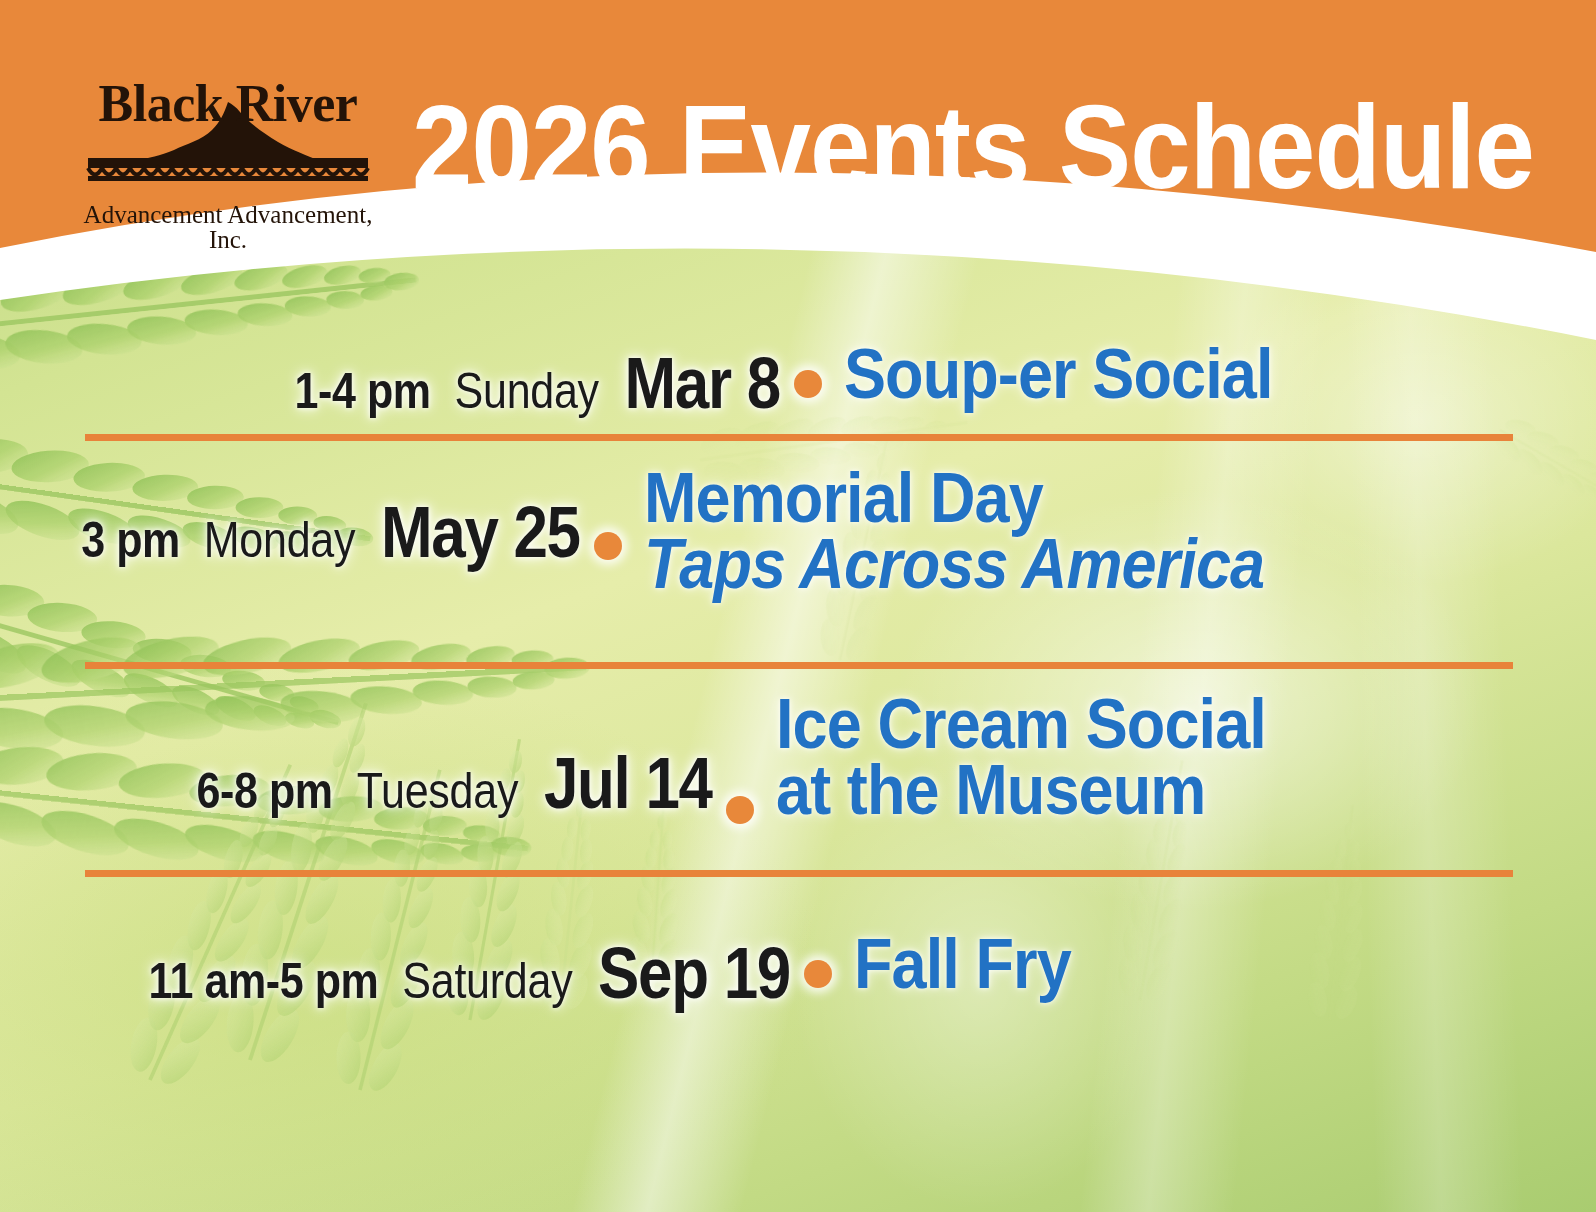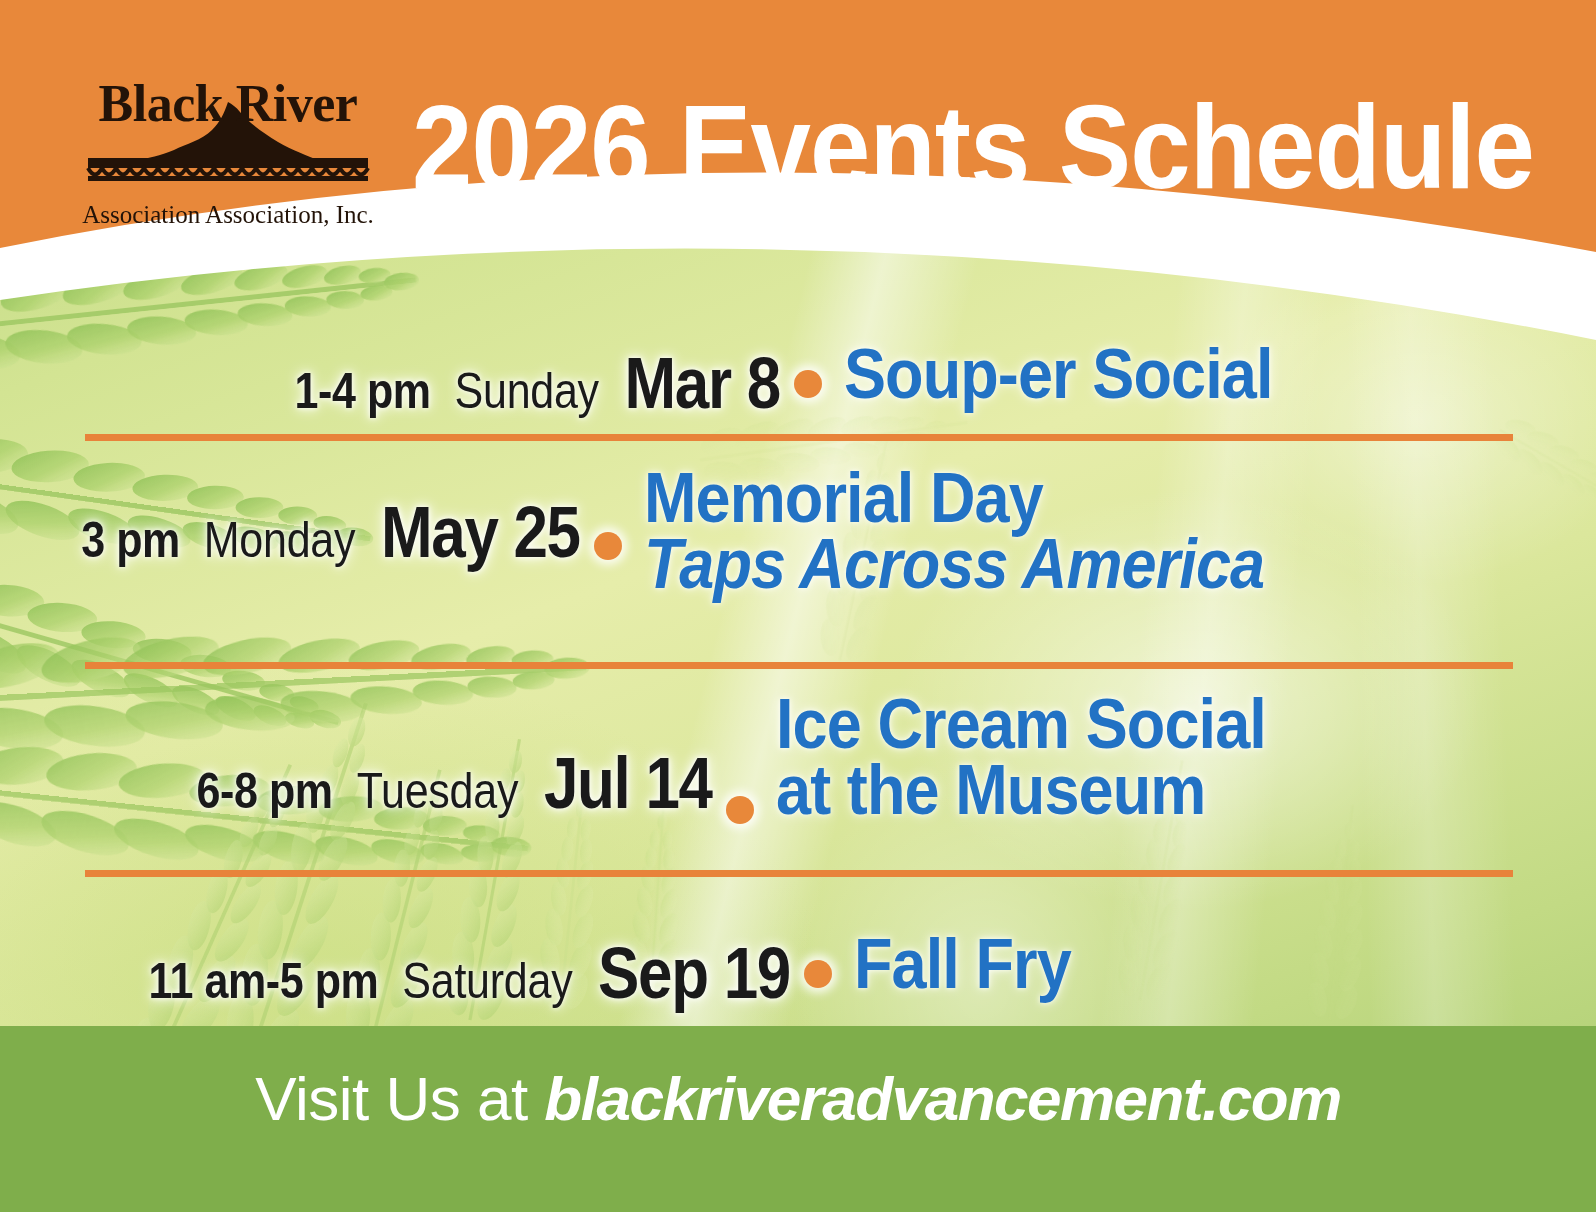--- a/index.html
+++ b/index.html
@@ -316,21 +316,21 @@
   </svg>
 
   <div class="logo">
     <div class="logo-word">Black River</div>
     <svg class="logo-river" viewBox="0 0 300 90" preserveAspectRatio="none">
       <path d="M150 2 C146 14 142 22 134 30 C124 40 108 44 96 50 C82 56 70 58 60 60 L240 60 C230 56 214 50 200 42 C184 32 170 22 162 12 C158 7 154 4 150 2 Z" fill="#231308"></path>
       <rect x="10" y="58" width="280" height="10" fill="#231308"></rect>
       <path d="M10 68 q7 13 14 0 q7 13 14 0 q7 13 14 0 q7 13 14 0 q7 13 14 0 q7 13 14 0 q7 13 14 0 q7 13 14 0 q7 13 14 0 q7 13 14 0 q7 13 14 0 q7 13 14 0 q7 13 14 0 q7 13 14 0 q7 13 14 0 q7 13 14 0 q7 13 14 0 q7 13 14 0 q7 13 14 0 q7 13 14 0" fill="none" stroke="#231308" stroke-width="4"></path>
       <rect x="10" y="76" width="280" height="5" fill="#231308"></rect>
     </svg>
-    <div class="logo-sub">Association Association, Inc.</div>
+    <div class="logo-sub">Advancement Advancement, Inc.</div>
   </div>
 
   <div class="title">2026 Events Schedule</div>
 
   <div class="events">
 
     <div class="event-row" style="top:42px;">
       <div class="when" style="width:790px; font-size:50px; transform-origin:right top;">
         <span class="time">1-4 pm</span>
         <span class="day" style="margin-left:14px;">Sunday</span>
@@ -381,19 +381,14 @@
         <span class="date" style="margin-left:16px; font-size:72px;">Sep 19</span>
       </div>
       <div class="bullet" style="margin:28px 0 0 14px;"></div>
       <div class="what" style="margin-left:22px; font-size:70px;">
         <span>Fall Fry</span>
       </div>
     </div>
 
   </div>
 
-  <div class="footer">
-    <div class="footer-text">
-      <span>Visit Us at </span><span class="url">blackriveradvancement.com</span>
-    </div>
-  </div>
 
 </div>
 
 </body></html>

